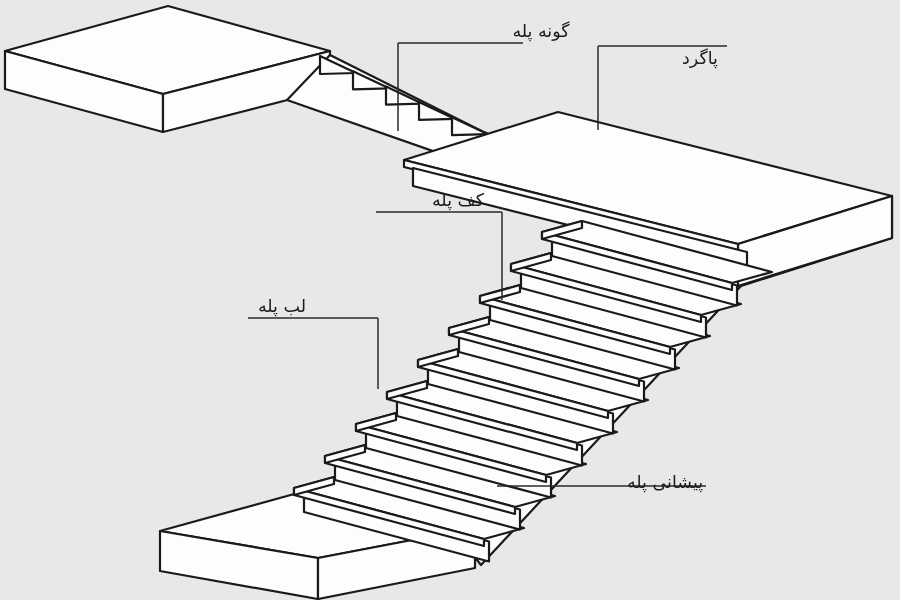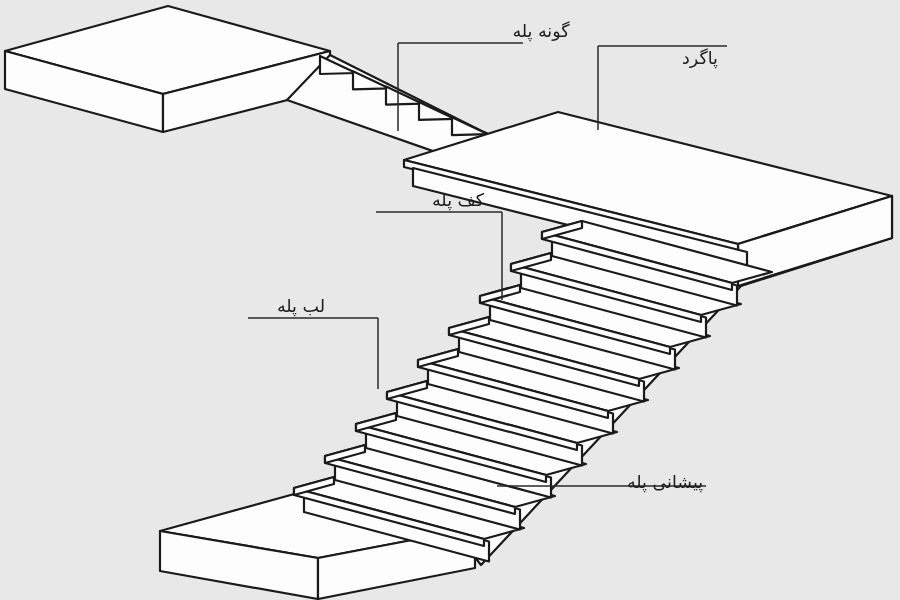--- a/index.html
+++ b/index.html
@@ -112,15 +112,15 @@
       <path class="leader" d="M598,46 H727 M598,46 V130"></path>
       <path class="leader" d="M376,212 H502 M502,212 V300"></path>
       <path class="leader" d="M248,318 H378 M378,318 V389"></path>
       <path class="leader" d="M497,486 H706"></path>
     </g>
   </svg>
 
   <div class="part-label" style="left:541px; top:41px;">گونه پله</div>
   <div class="part-label" style="left:700px; top:44px;margin-top:24px;">پاگرد</div>
   <div class="part-label" style="left:430px; top:210px;margin-left:28px;">کف پله</div>
-  <div class="part-label" style="left:301px; top:316px;">لب پله</div>
+  <div class="part-label" style="left:282px; top:316px;">لب پله</div>
   <div class="part-label" style="left:665px; top:484px;margin-top:8px;">پیشانی پله</div>
 </div>
 
 </body></html>

